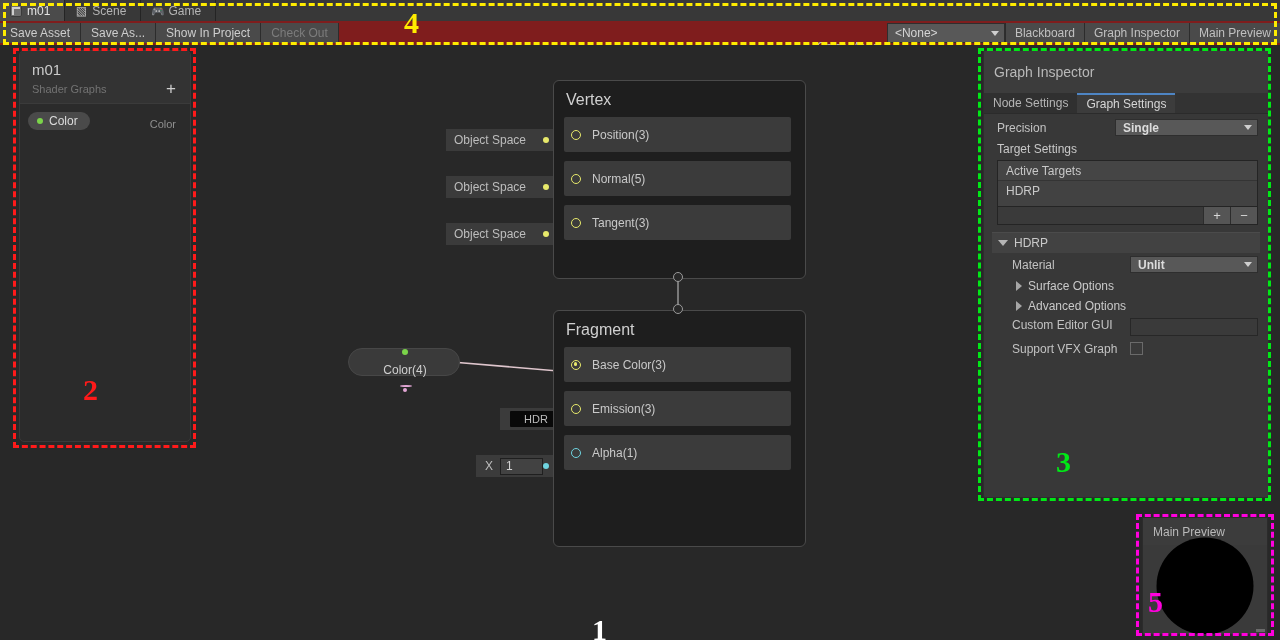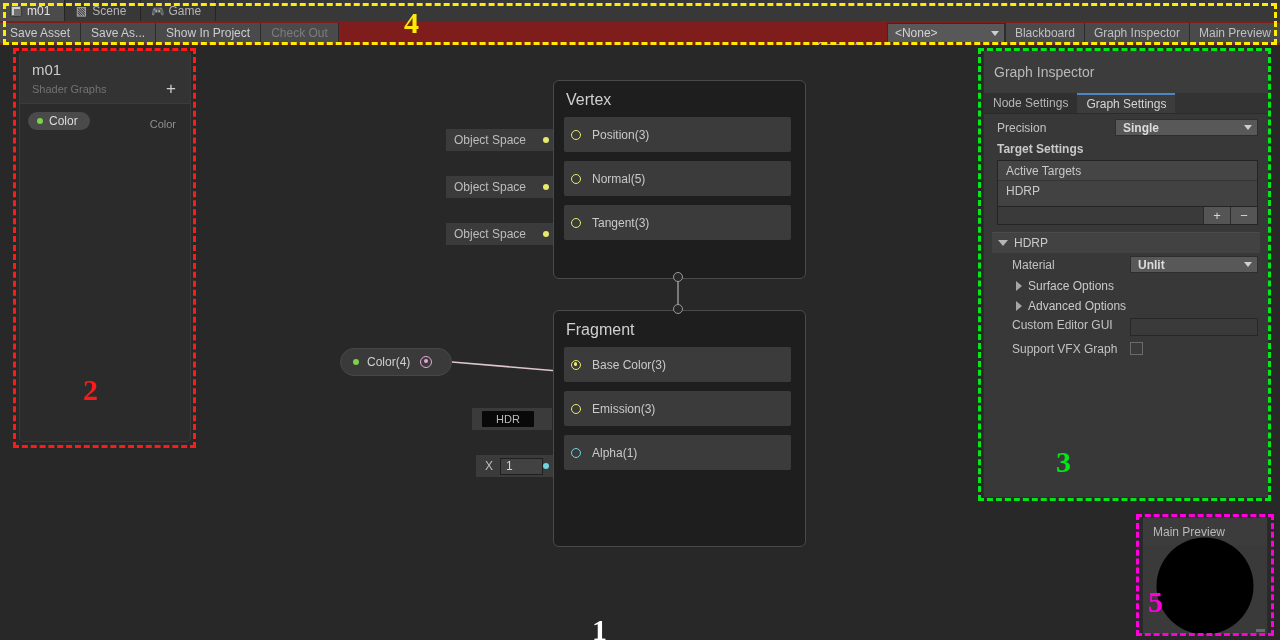--- a/index.html
+++ b/index.html
@@ -433,21 +433,21 @@
     justify-content: space-between;
     padding: 0 5px 0 7px;
     font-size: 12px;
     color: #dcdcdc;
     font-weight: bold;
     box-sizing: border-box;
     margin-right: 2px;
   }
   .gi-section {
     font-size: 12px;
-    font-weight: bold;
+    font-weight: normal;
     color: #c9c9c9;
     padding: 3px 0 4px 5px;
   }
   .gi-listbox {
     margin: 0 2px 0 5px;
     border: 1px solid #242424;
     background: #424242;
     height: 47px;
     box-sizing: border-box;
   }
@@ -702,31 +702,31 @@
       <span class="port"></span>
       <span>Normal(5)</span>
     </div>
     <div class="mn-slot">
       <span class="port"></span>
       <span>Tangent(3)</span>
     </div>
   </div>
   <span class="flow-port" style="left:673px; top:227px;"></span>
 
-  <div class="inp-widget" style="left:472px; top:363px; width:80px;gap:42px;">
+  <div class="inp-widget" style="left:500px; top:363px; width:80px;gap:42px;">
     <span class="inp-hdr">HDR</span>
     <span class="inp-dot" style="margin-left:auto"></span>
   </div>
   <div class="inp-widget" style="left:476px; top:410px; width:80px;">
     <span class="inp-x">X</span>
     <span class="inp-field">1</span>
     <span class="inp-dot cyan" style="margin-left:auto"></span>
   </div>
 
-  <div class="prop-node" style="left:340px; top:303px; width:112px;">
+  <div class="prop-node" style="left:348px; top:303px; width:112px;flex-direction:column;">
     <span class="dot" style="background:#7bd44a"></span>
     <span class="prop-label">Color(4)</span>
     <span class="prop-out"></span>
   </div>
 
   <div class="master-node" style="left:553px; top:265px; width:253px; height:237px;">
     <div class="mn-title">Fragment</div>
     <div class="mn-slot">
       <span class="port filled"></span>
       <span>Base Color(3)</span>

